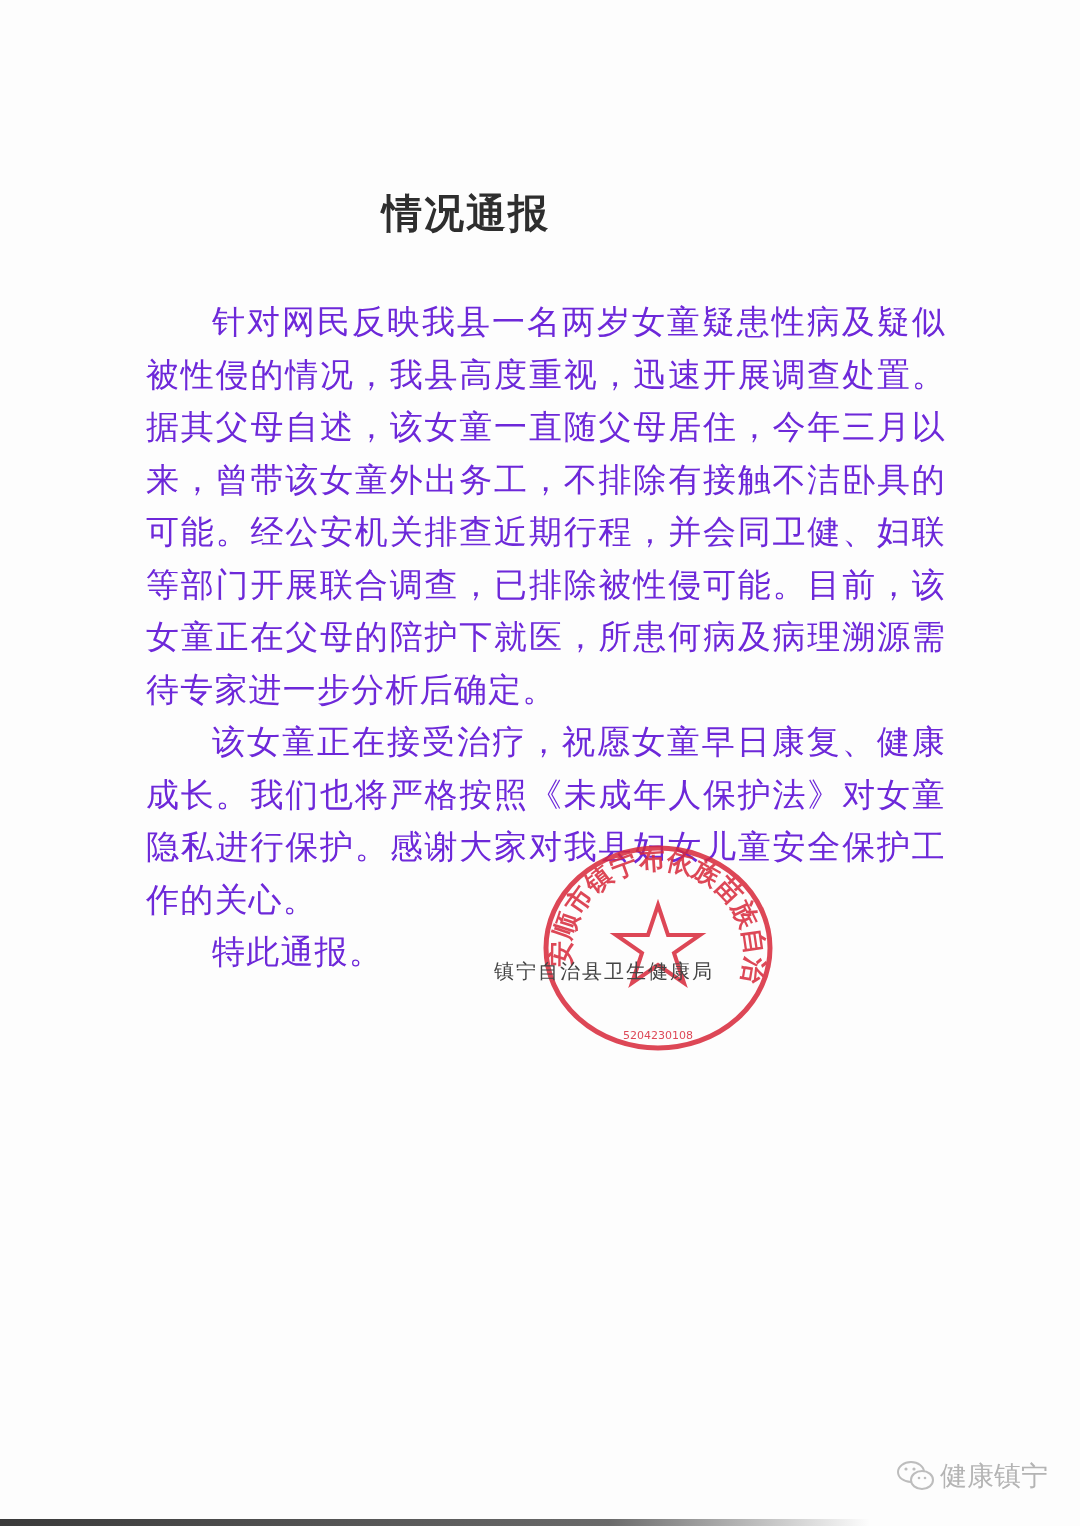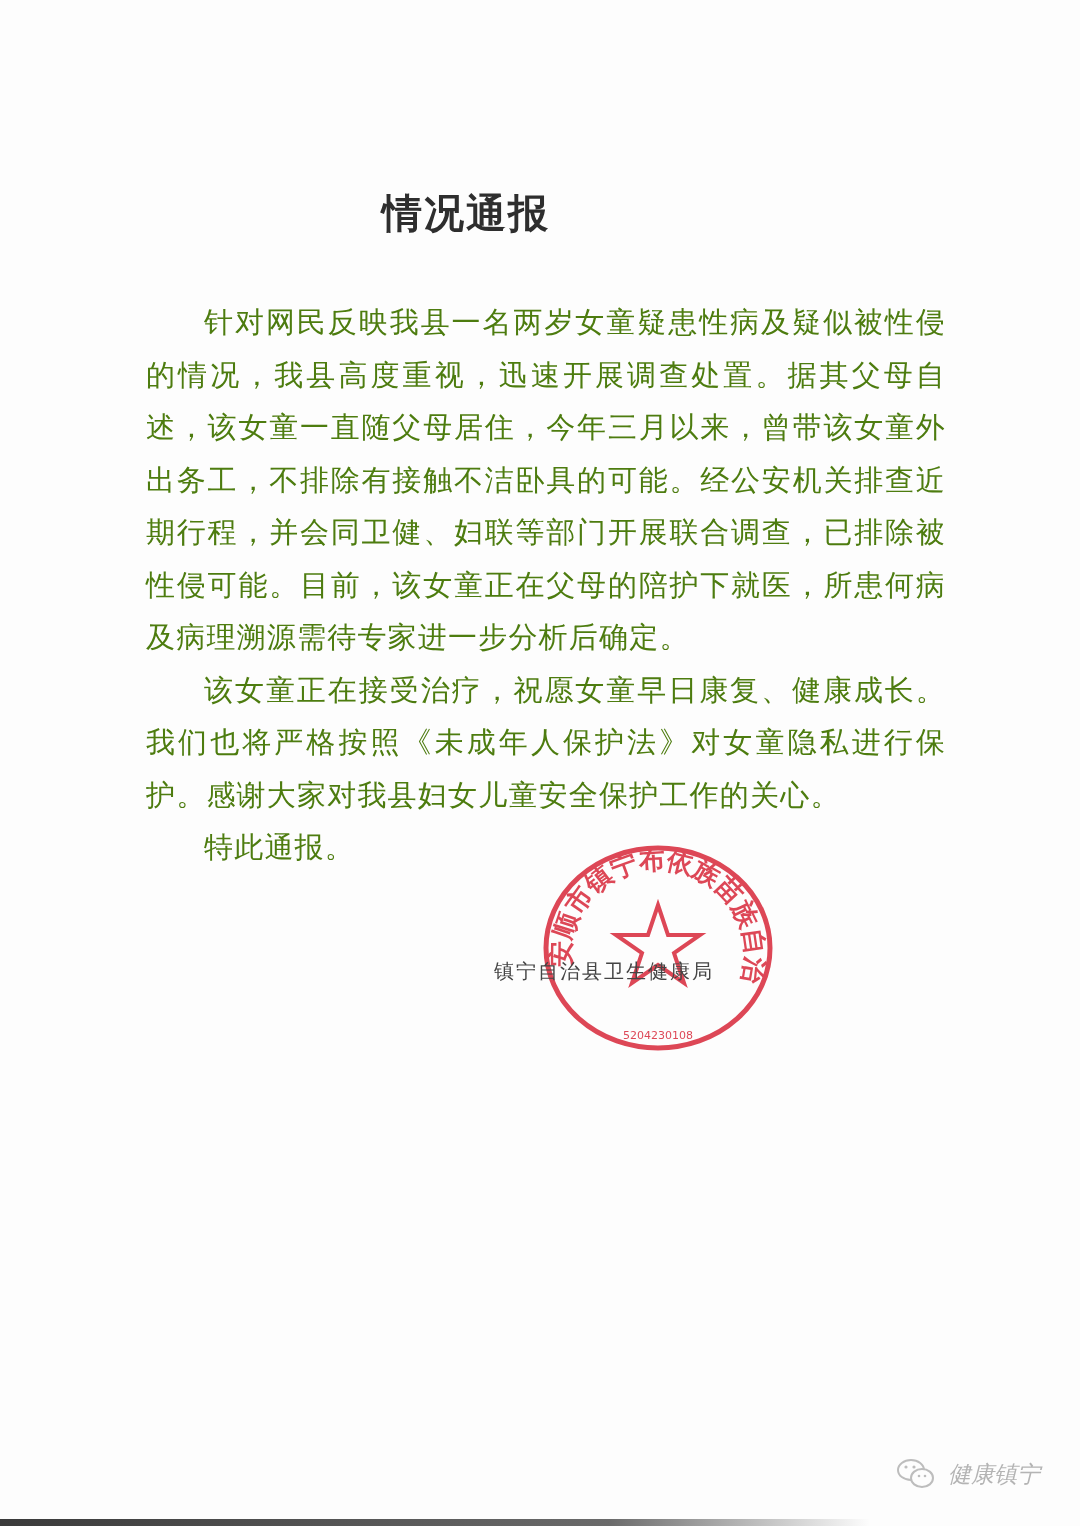--- a/index.html
+++ b/index.html
@@ -10,39 +10,39 @@
     color: #3a3a3a;
   }
   .page { position: absolute; left: 0; top: 0; width: 1080px; height: 1526px; }
   .title {
     position: absolute; top: 186px; left: 0; width: 932px; text-align: center;
     font-family: "DejaVu Serif", serif; font-weight: bold; font-size: 40px;
     letter-spacing: 2px; color: #2e2e2e;
   }
   .body-text {
     position: absolute; left: 146px; top: 296px; width: 800px;
-    font-size: 29px; line-height: 52.5px; letter-spacing: 1.2px;
-    color: #4d7c0f; text-align: justify;
+    font-size: 33px; line-height: 52.5px; letter-spacing: 1.2px;
+    color: #6d28d9; text-align: justify;
   }
   .body-text p { margin: 0; text-indent: 2em; }
   .signature {
     position: absolute; left: 494px; top: 958px; font-size: 20px;
     letter-spacing: 2px; color: #444;
   }
   .date {
     position: absolute; left: 550px; top: 1012px; font-size: 28px;
     letter-spacing: 3px; color: #444;
   }
   .seal {
     position: absolute; left: 540px; top: 843px; width: 236px; height: 210px;
     opacity: 0.85;
   }
   .watermark {
     position: absolute; left: 896px; top: 1458px; display: flex; align-items: center;
-    gap: 12px; color: #b4b4b4; font-family: "DejaVu Sans", sans-serif; font-size: 23px; font-style: italic;
+    gap: 4px; color: #b4b4b4; font-family: "DejaVu Sans", sans-serif; font-size: 27px;
   }
   .bottom-edge {
     position: absolute; left: 0; top: 1519px; width: 870px; height: 7px;
     background: linear-gradient(90deg, #3a3a3a, #6a6a6a 70%, rgba(200,200,200,0));
   }
 </style>
 </head>
 <body>
 
 <div class="page">

